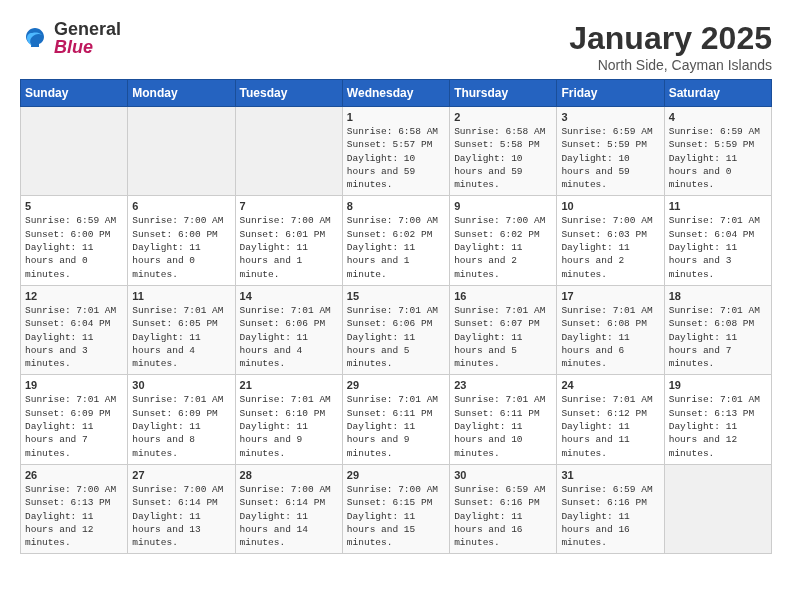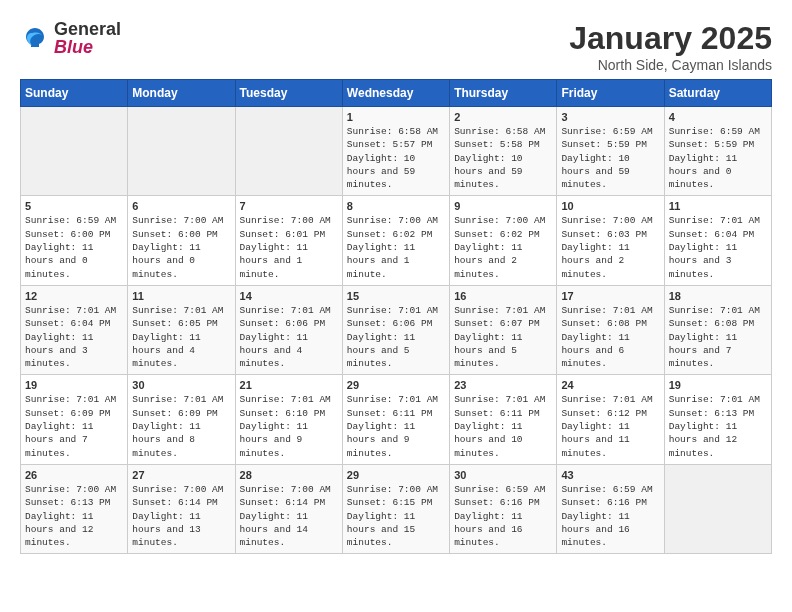--- a/index.html
+++ b/index.html
@@ -255,19 +255,19 @@
         </td>
         <td>
           <div class="day-number">29</div>
           <div class="day-info">Sunrise: 7:00 AM<br>Sunset: 6:15 PM<br>Daylight: 11 hours and 15 minutes.</div>
         </td>
         <td>
           <div class="day-number">30</div>
           <div class="day-info">Sunrise: 6:59 AM<br>Sunset: 6:16 PM<br>Daylight: 11 hours and 16 minutes.</div>
         </td>
         <td>
-          <div class="day-number">43</div>
+          <div class="day-number">31</div>
           <div class="day-info">Sunrise: 6:59 AM<br>Sunset: 6:16 PM<br>Daylight: 11 hours and 16 minutes.</div>
         </td>
         <td class="empty"></td>
       </tr>
     </tbody>
 </table>
 
 </body></html>

